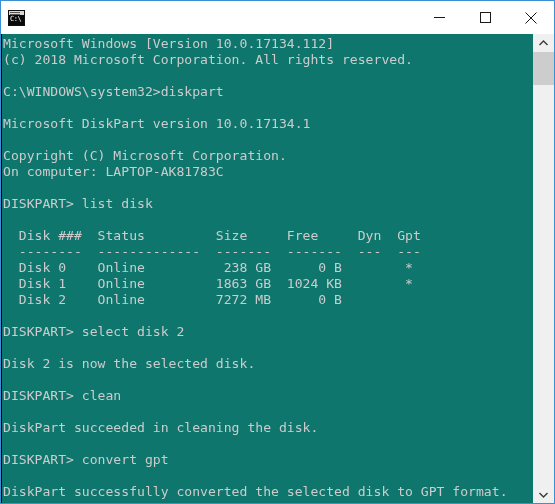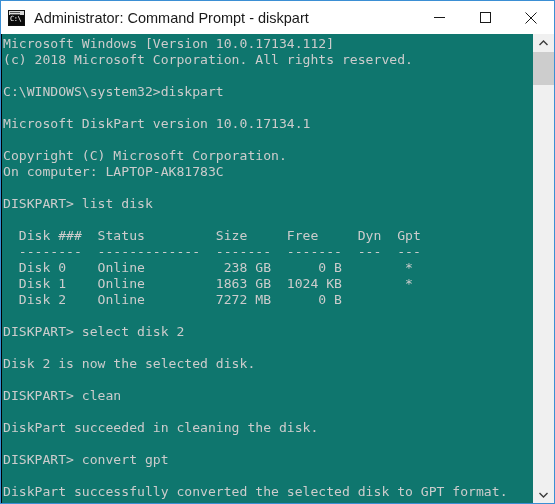--- a/index.html
+++ b/index.html
@@ -173,21 +173,20 @@
 <body>
 
 <div id="window">
 
   <div id="titlebar">
     <div id="titlebar-left">
       <span class="app-icon">
         <span class="icon-bar"></span>
         <span class="icon-text">C:\</span>
       </span>
-      <span id="title-text">Administrator: Command Prompt - diskpart</span>
     </div>
     <div id="window-controls">
       <div class="wc-btn">
         <svg width="11" height="11" viewBox="0 0 11 11" aria-hidden="true">
           <line x1="0" y1="5.5" x2="11" y2="5.5" stroke="#1a1a1a" stroke-width="1"></line>
         </svg>
       </div>
       <div class="wc-btn">
         <svg width="11" height="11" viewBox="0 0 11 11" aria-hidden="true">
           <rect x="0.5" y="0.5" width="10" height="10" fill="none" stroke="#1a1a1a" stroke-width="1"></rect>

